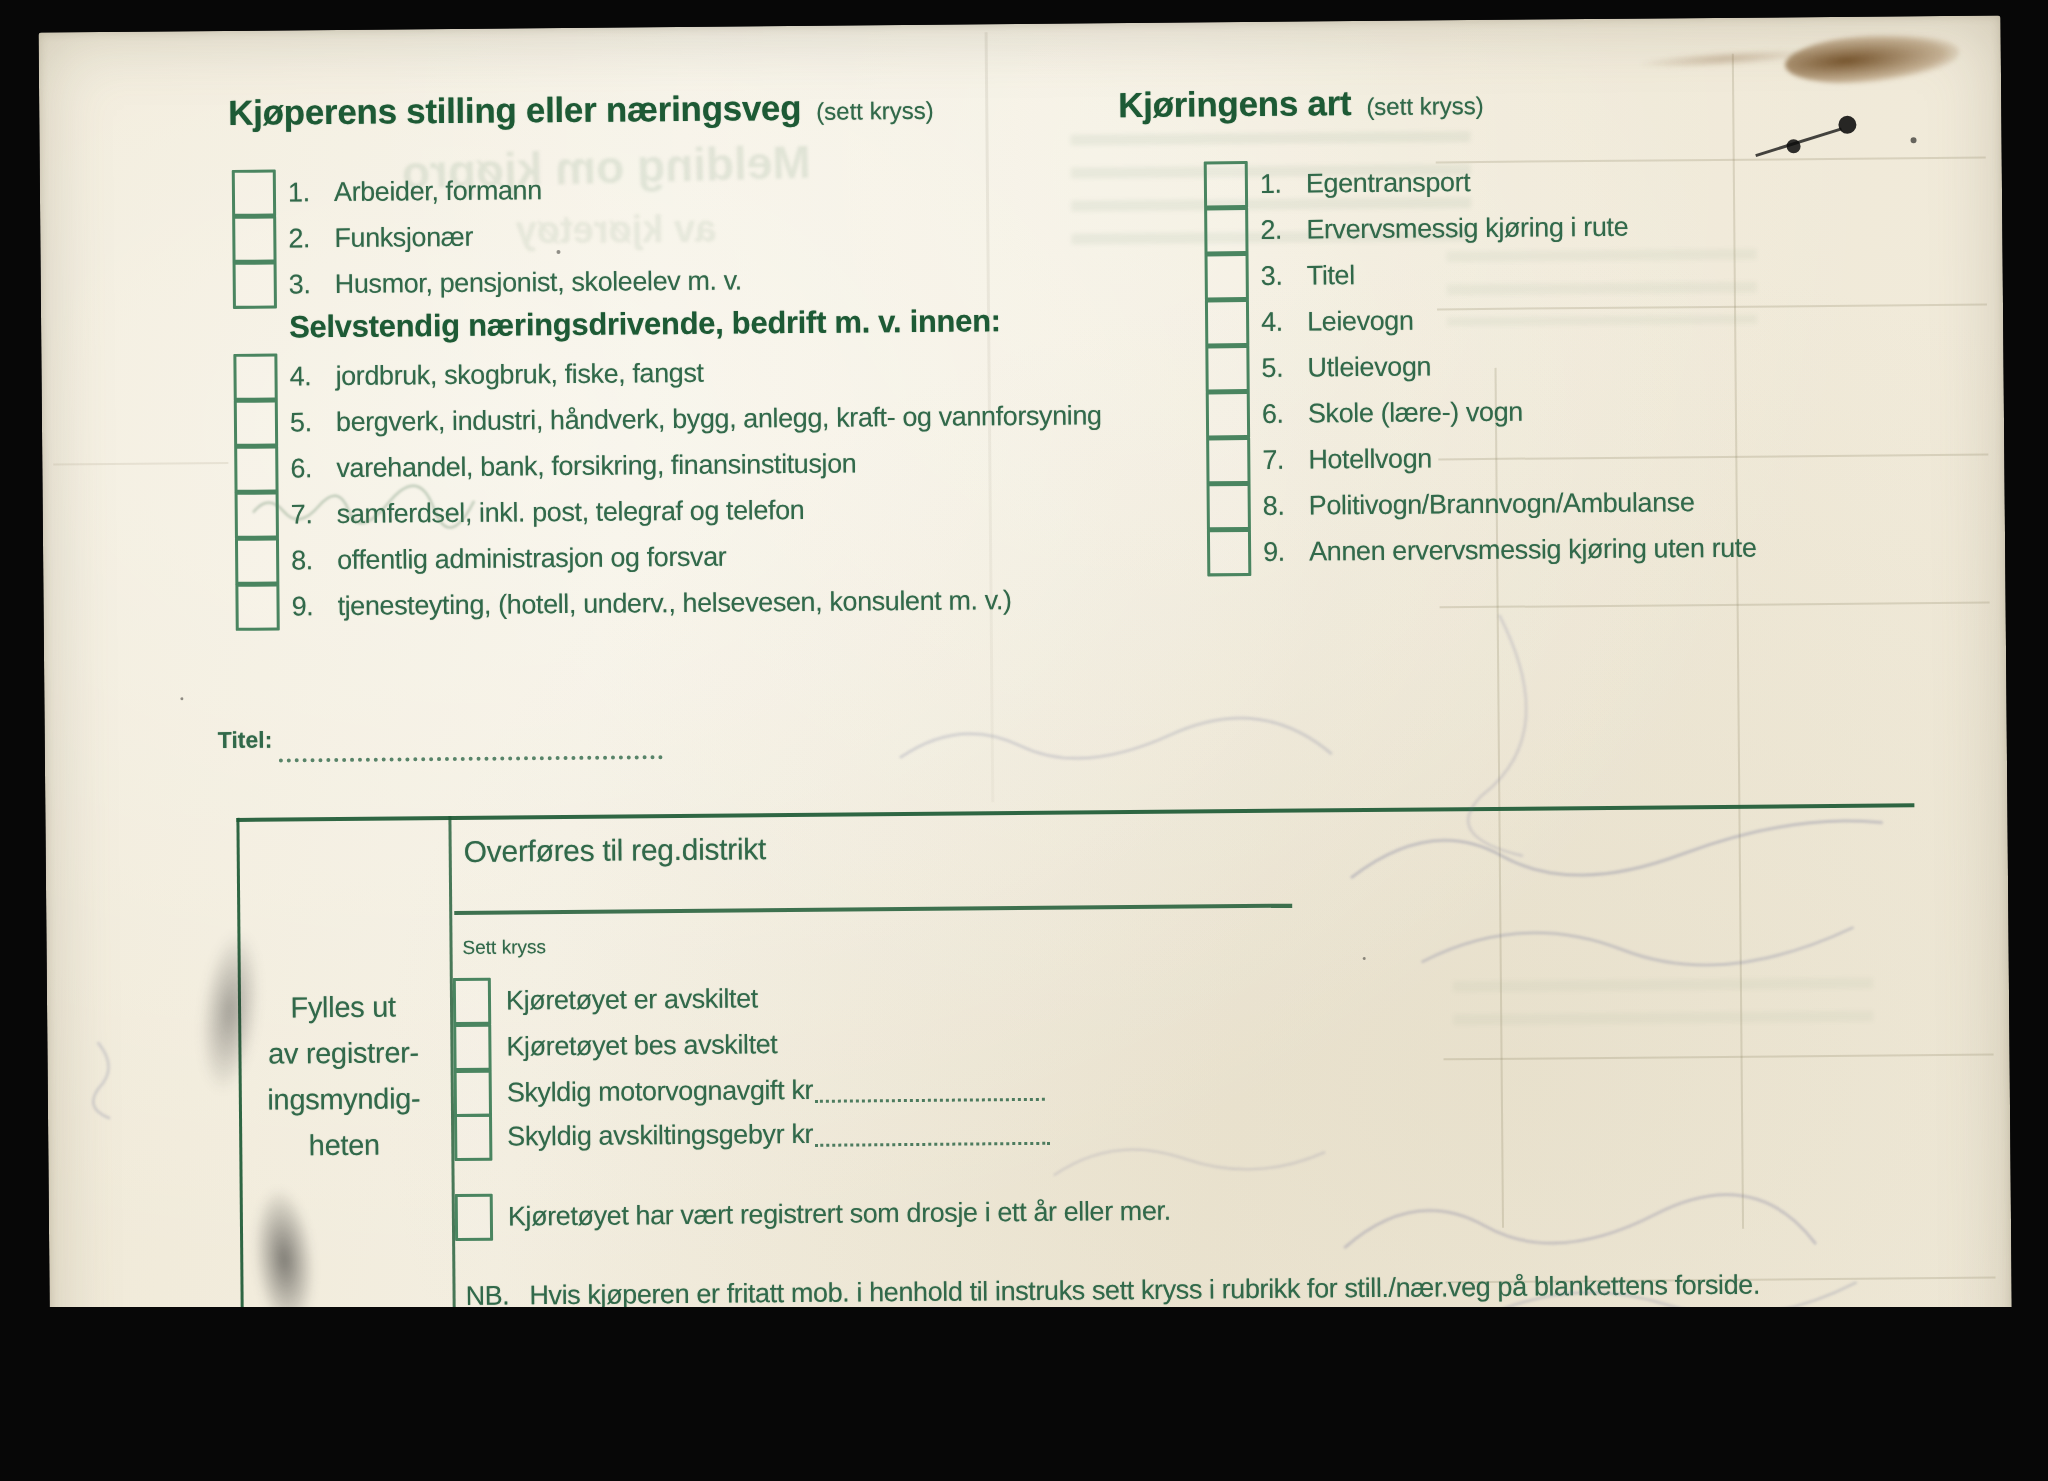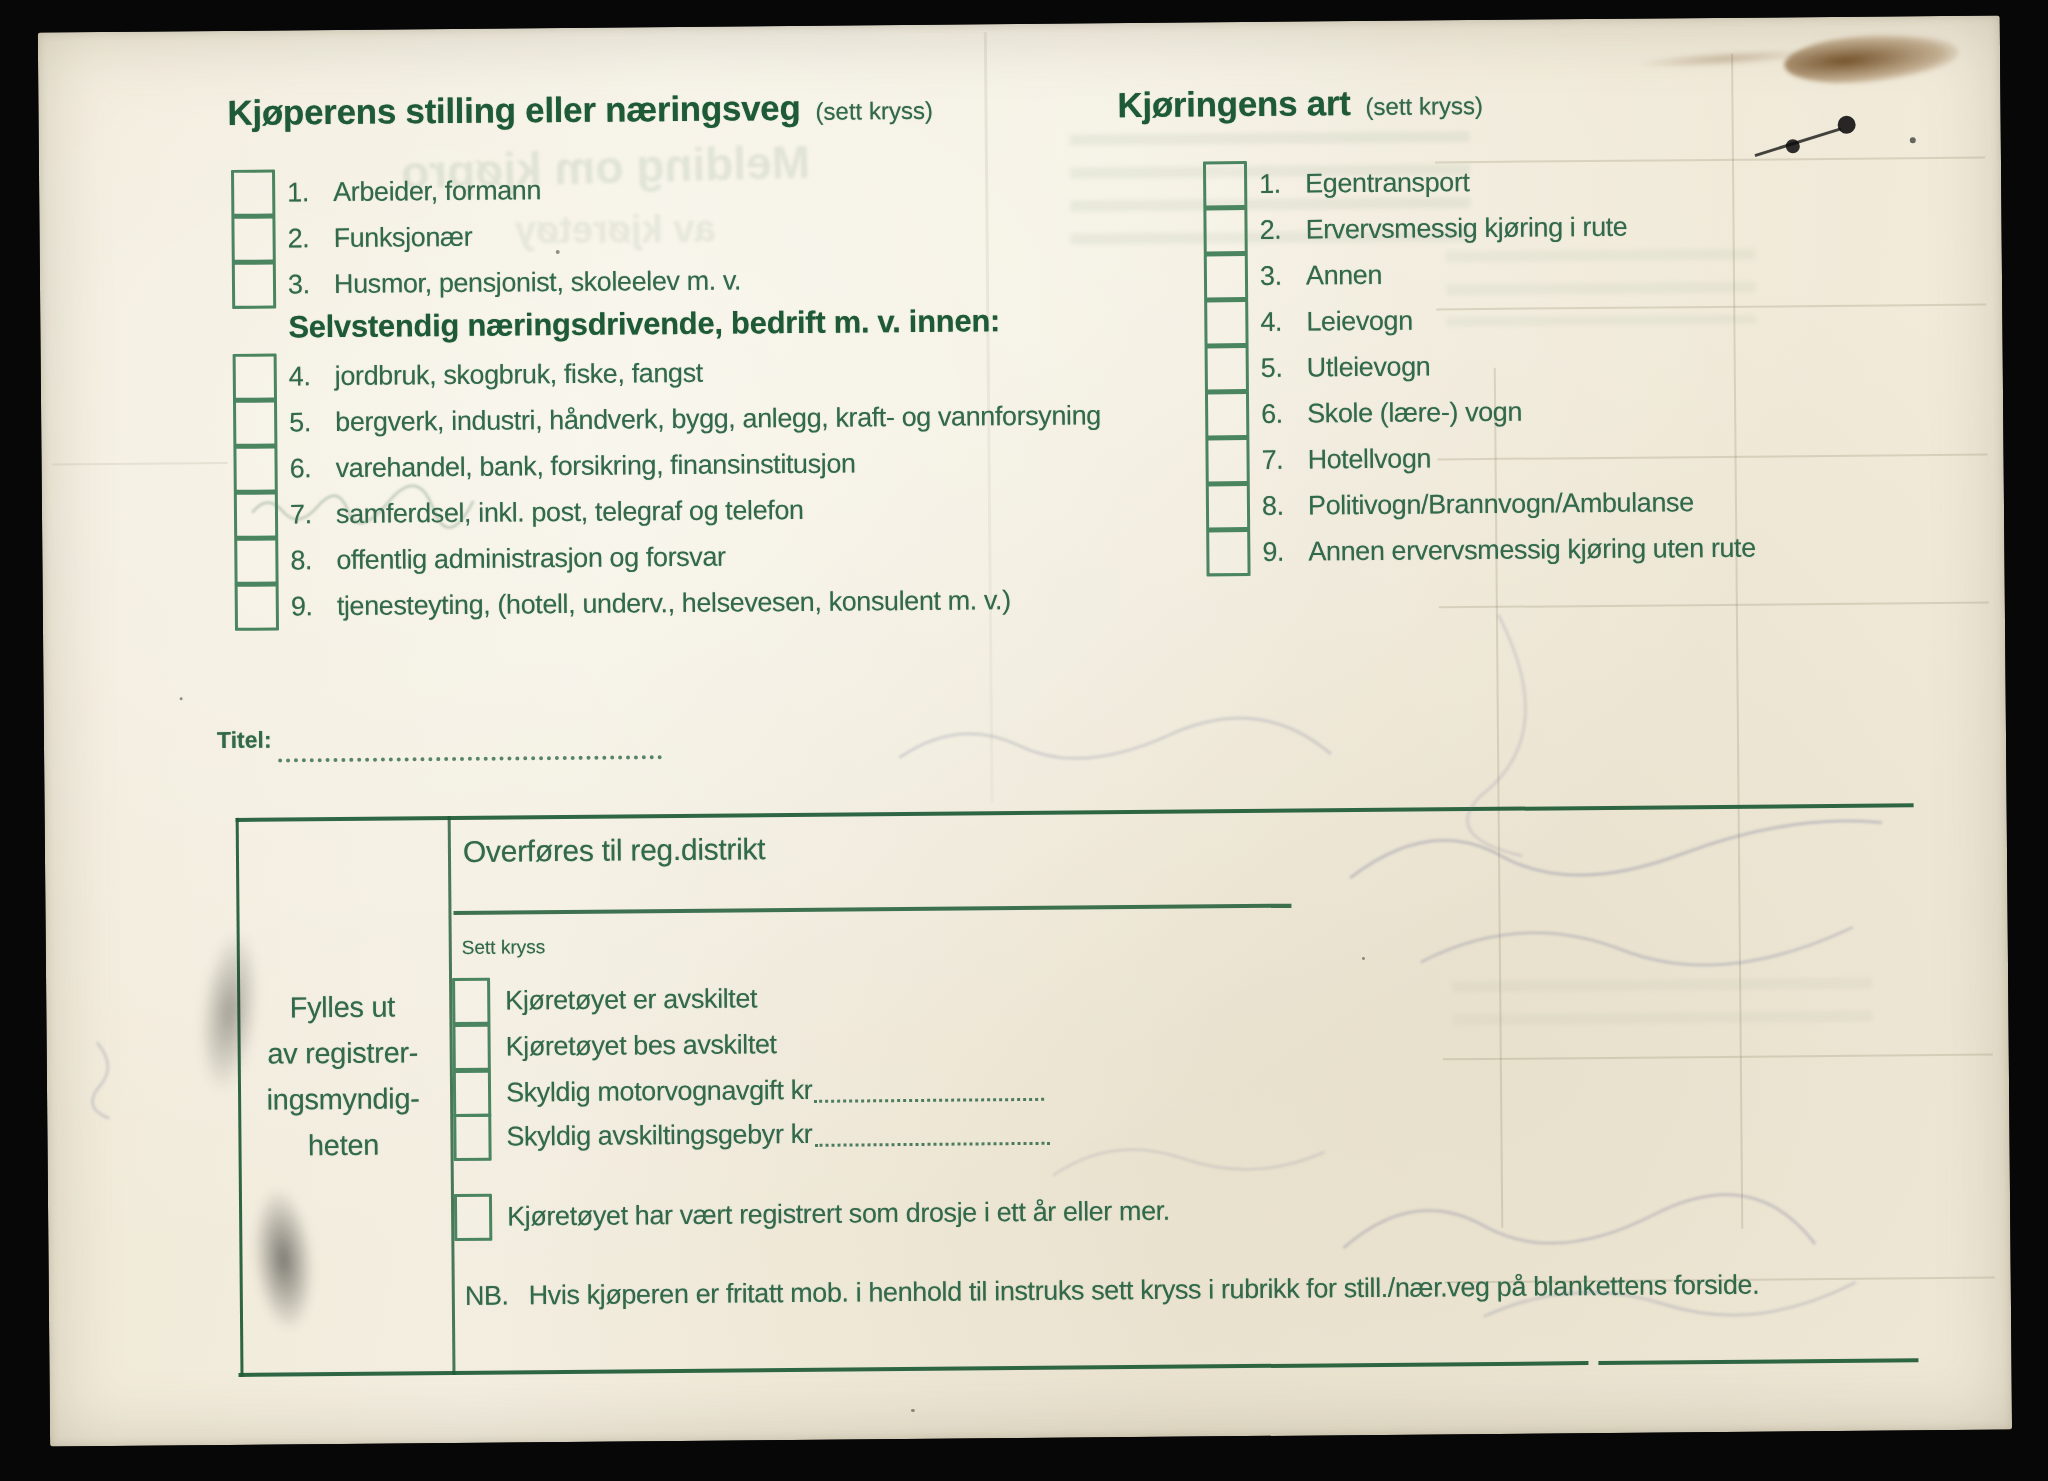--- a/index.html
+++ b/index.html
@@ -2,21 +2,21 @@
 <html style="--ink: #31694a; --inkdark: #1d5a35; --inkbox: #4a8560; --paper: #f1ebda;"><head>
 <meta charset="utf-8">
 <style>
   :root{
     --ink:#31694a;
     --inkdark:#1d5a35;
     --inkbox:#4a8560;
     --paper:#f1ebda;
   }
   html,body{margin:0;padding:0;background:#070707;}
-  .stage{position:relative;width:2048px;height:1481px;overflow:hidden;background:#070707;
+  .stage{position:relative;width:2048px;height:1307px;overflow:hidden;background:#070707;
          font-family:"Liberation Sans", sans-serif;}
   .sheet-rot{position:absolute;inset:0;transform:rotate(-0.5deg);transform-origin:50% 50%;}
   .paper{position:absolute;left:44px;top:24px;width:1962px;height:1414px;
          background:
            radial-gradient(ellipse at 22% 28%, rgba(255,255,252,.45), transparent 60%),
            radial-gradient(ellipse at 75% 75%, rgba(205,195,165,.22), transparent 55%),
            radial-gradient(ellipse at 55% 10%, rgba(255,255,248,.30), transparent 50%),
            linear-gradient(100deg,#efe8d5 0%,#f3eee0 30%,#eee7d5 62%,#f2ecdc 100%);
          box-shadow: inset 0 0 70px rgba(115,105,75,.28), inset 0 0 10px rgba(95,85,55,.22);
          border-radius:3px;}
@@ -170,21 +170,21 @@
       <span class="lbl">Egentransport</span>
     </div>
     <div class="row" style="top:209px;left:1208px;">
       <span class="cb"></span>
       <span class="num">2.</span>
       <span class="lbl">Ervervsmessig kjøring i rute</span>
     </div>
     <div class="row" style="top:255px;left:1208px;">
       <span class="cb"></span>
       <span class="num">3.</span>
-      <span class="lbl">Annen</span>
+      <span class="lbl">Titel</span>
     </div>
     <div class="row" style="top:301px;left:1208px;">
       <span class="cb"></span>
       <span class="num">4.</span>
       <span class="lbl">Leievogn</span>
     </div>
     <div class="row" style="top:347px;left:1208px;">
       <span class="cb"></span>
       <span class="num">5.</span>
       <span class="lbl">Utleievogn</span>

